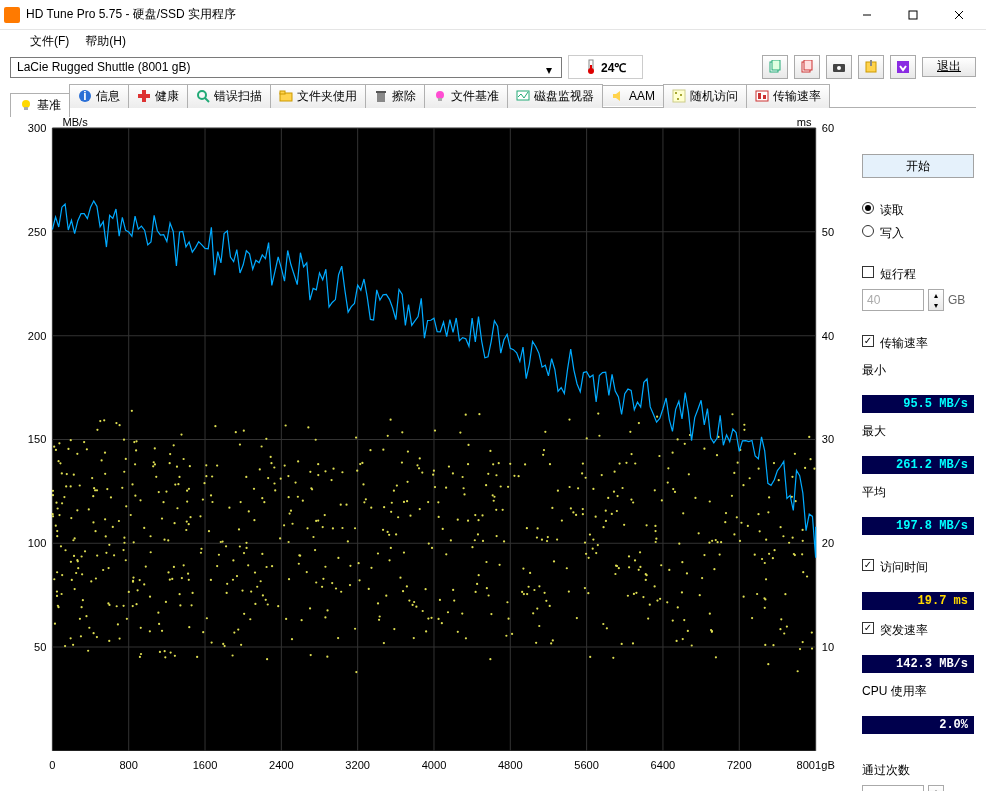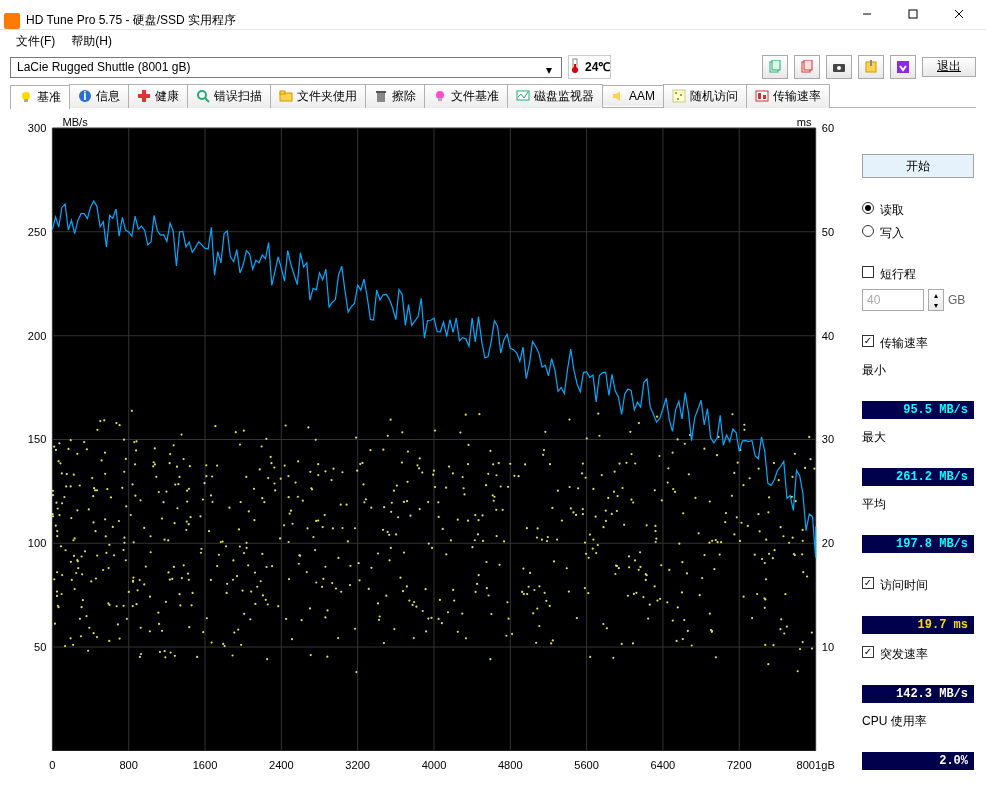--- a/index.html
+++ b/index.html
@@ -1,40 +1,40 @@
 <!DOCTYPE html>
 <html><head>
 <meta charset="utf-8">
 <style>
 * { box-sizing: border-box; margin: 0; padding: 0; font-family: "Microsoft YaHei", "SimSun", Tahoma, sans-serif; font-size: 12px; }
 body { background: #fff; width: 986px; height: 791px; overflow: hidden; position: relative; }
 
 
-.titlebar { height: 30px; background: #fff; display: flex; align-items: flex-end; padding: 0 4px; border-bottom: 1px solid #e5e5e5; }
+.titlebar { height: 30px; background: #fff; display: flex; align-items: center; padding: 0 4px; border-bottom: 1px solid #e5e5e5; }
 .titlebar .icon { width: 16px; height: 16px; margin-right: 6px; background: #ff7a00; border-radius: 2px; }
 .titlebar .title { flex: 1; color: #000; }
 .winbtn { width: 46px; height: 30px; display: flex; align-items: center; justify-content: center; color: #000; }
 
 
-.menubar { height: 22px; display: flex; align-items: center; padding: 0 8px; gap: 0; }
+.menubar { height: 22px; display: flex; align-items: center; padding: 0 22px; gap: 0; }
 .menubar .menu { padding: 2px 8px; }
 
 
 .toolbar { height: 30px; display: flex; align-items: center; padding: 2px 10px; gap: 6px; }
 .drive-select { flex: 0 0 552px; height: 21px; border: 1px solid #7a7a7a; background: #fff; display: flex; align-items: center; padding: 0 6px; font-family: "Courier New", monospace; position: relative; }
 .drive-select .caret { position: absolute; right: 4px; top: 4px; width: 16px; height: 16px; display: flex; align-items: center; justify-content: center; }
-.temp { display: flex; align-items: flex-start; gap: 4px; padding: 2px 0; border: 1px solid #ccc; height: 24px; }
+.temp { display: flex; align-items: center; gap: 4px; padding: 2px 16px; border: 1px solid #ccc; height: 24px; }
 .iconbtn { width: 26px; height: 24px; border: 1px solid #aaa; background: linear-gradient(#fff,#e8e8e8); display: flex; align-items: center; justify-content: center; }
 .spacer { flex: 1; }
 .exit-btn { height: 20px; padding: 0 14px; border: 1px solid #aaa; background: linear-gradient(#fff,#e8e8e8); text-decoration: underline; }
 
 
 .tabs { display: flex; align-items: center; height: 24px; border-bottom: 1px solid #b0b0b0; margin: 2px 10px 0; }
 .tab { display: flex; align-items: center; gap: 4px; padding: 3px 8px; border: 1px solid #b0b0b0; border-bottom: none; background: linear-gradient(#fff,#ececec); margin-right: -1px; }
-.tab.active { background: #fff; position: relative; top: 1px; }
+.tab.active { background: #fff; position: relative; top: 9px; }
 .tab .ticon { width: 14px; height: 14px; }
 
 
 .main { display: flex; padding: 10px 12px; gap: 12px; height: calc(100% - 30px - 22px - 30px - 26px); }
 .chart-wrap { flex: 1; position: relative; }
 .chart { width: 100%; height: 100%; }
 .sidebar { width: 112px; display: flex; flex-direction: column; gap: 6px; padding-top: 36px; }
 
 .sidebar .sep { height: 1px; background: #d0d0d0; margin: 6px 0; }
 .start-btn { height: 24px; border: 1px solid #a3a3a3; background: #e5f1fb; text-align: center; line-height: 22px; }
@@ -44,21 +44,21 @@
 .check .box { width: 12px; height: 12px; border: 1px solid #333; display: flex; align-items: center; justify-content: center; font-size: 10px; line-height: 10px; }
 .check .box.on::after { content: "✓"; }
 .spin { display: flex; align-items: center; gap: 4px; }
 .spin input { width: 62px; height: 22px; border: 1px solid #aaa; padding: 0 4px; background: #fff; }
 .spin .arrows { width: 16px; height: 22px; border: 1px solid #aaa; background: linear-gradient(#fff,#e8e8e8); display: flex; flex-direction: column; }
 .spin .arrows div { flex: 1; display: flex; align-items: center; justify-content: center; font-size: 8px; }
 .spin .unit { color: #666; }
 .disabled input { color: #aaa; }
 
 .label { color: #000; margin-top: 4px; }
-.val-box { background: #00004d; color: #fff; font-family: "Courier New", monospace; font-weight: bold; padding: 2px 6px; text-align: right; margin-top: 16px; }
+.val-box { background: #00004d; color: #fff; font-family: "Courier New", monospace; font-weight: bold; padding: 2px 6px; text-align: right; margin-top: 10px; }
 .val-box.yellow { color: #ffd800; }
 .val-box.cyan { color: #00ffff; }
 
 .progress-svg { width: 80px; height: 20px; }
 .frac { font-size: 16px; }
 
 
 .axis-label { fill: #000; font-size: 11px; }
 .plotbg { fill: #000; }
 .grid { stroke: #333; stroke-width: 1; }

